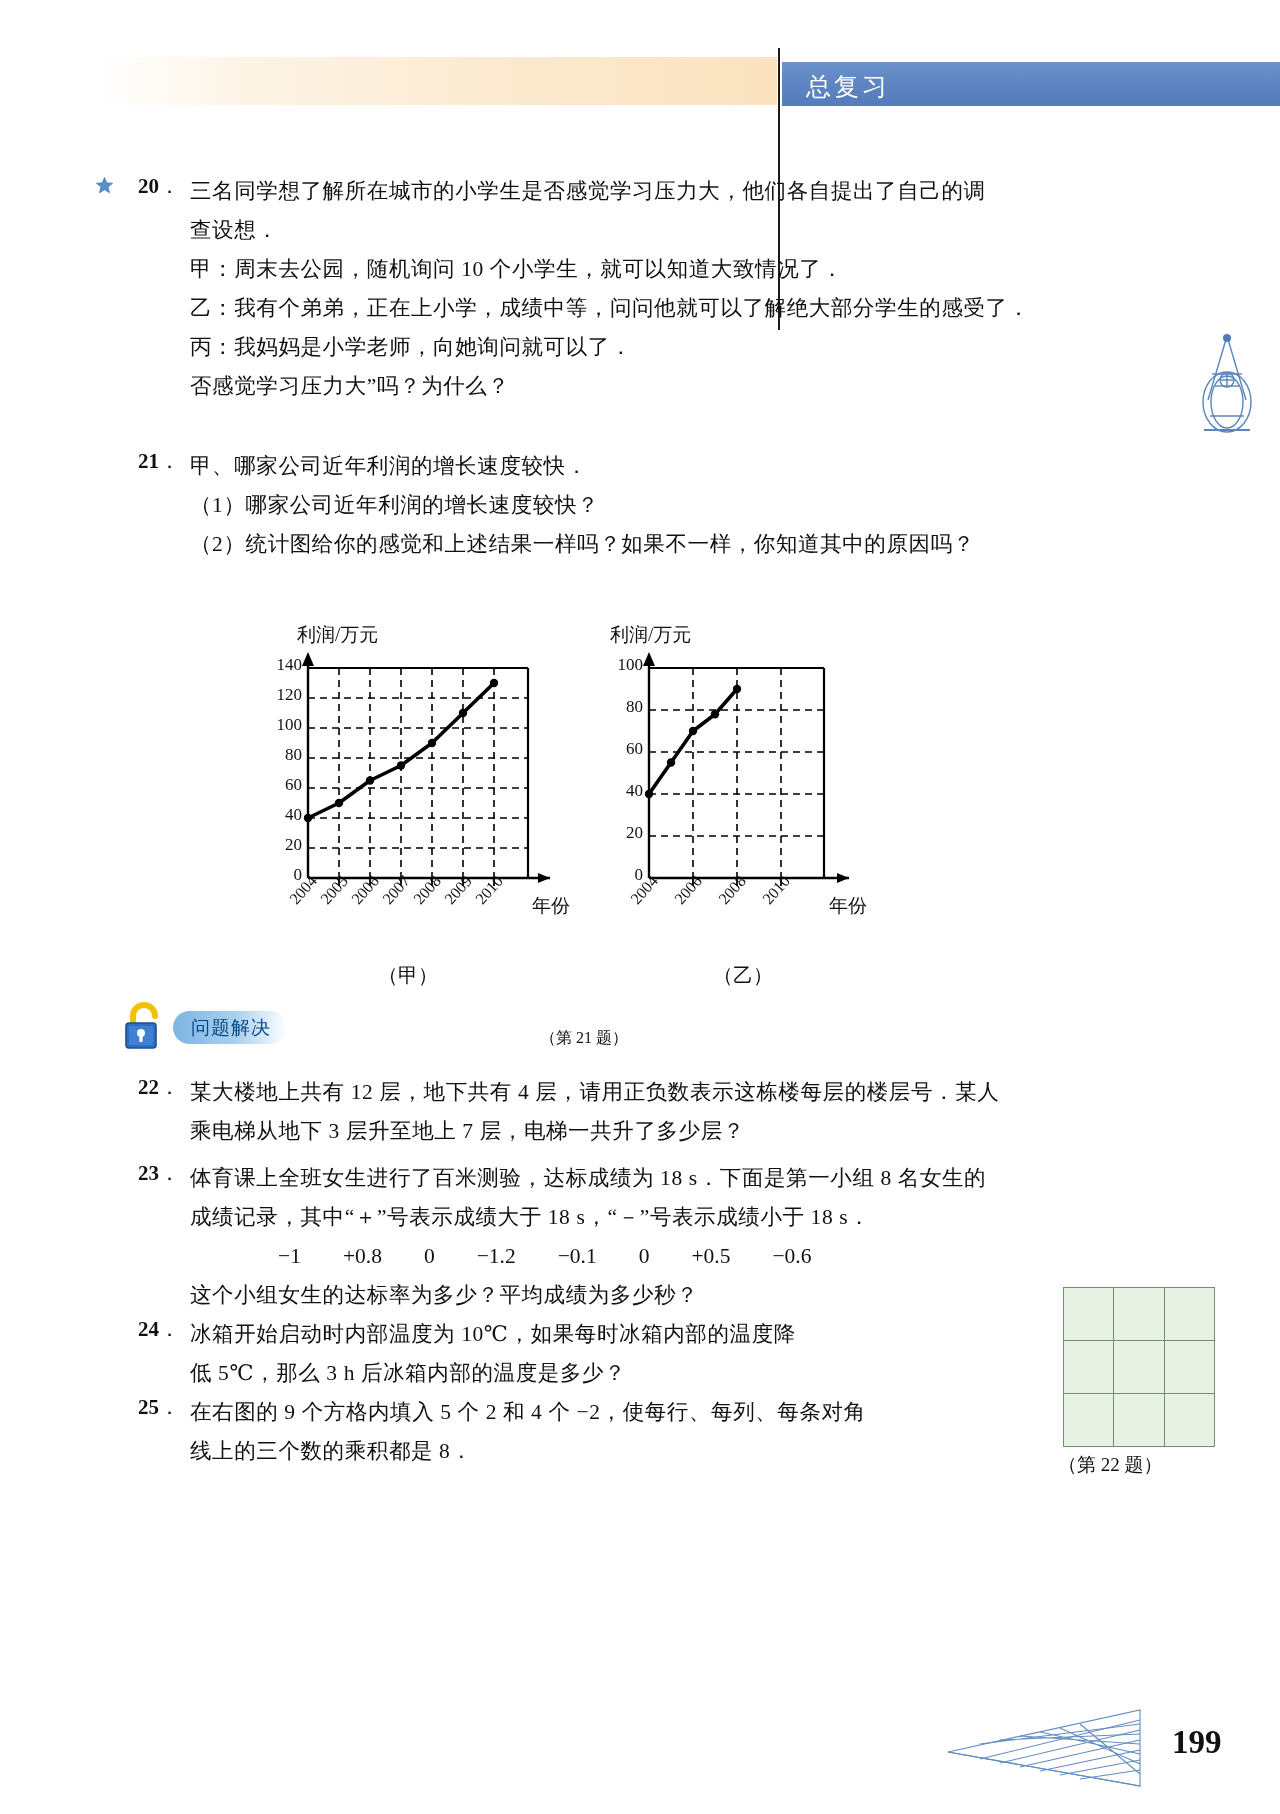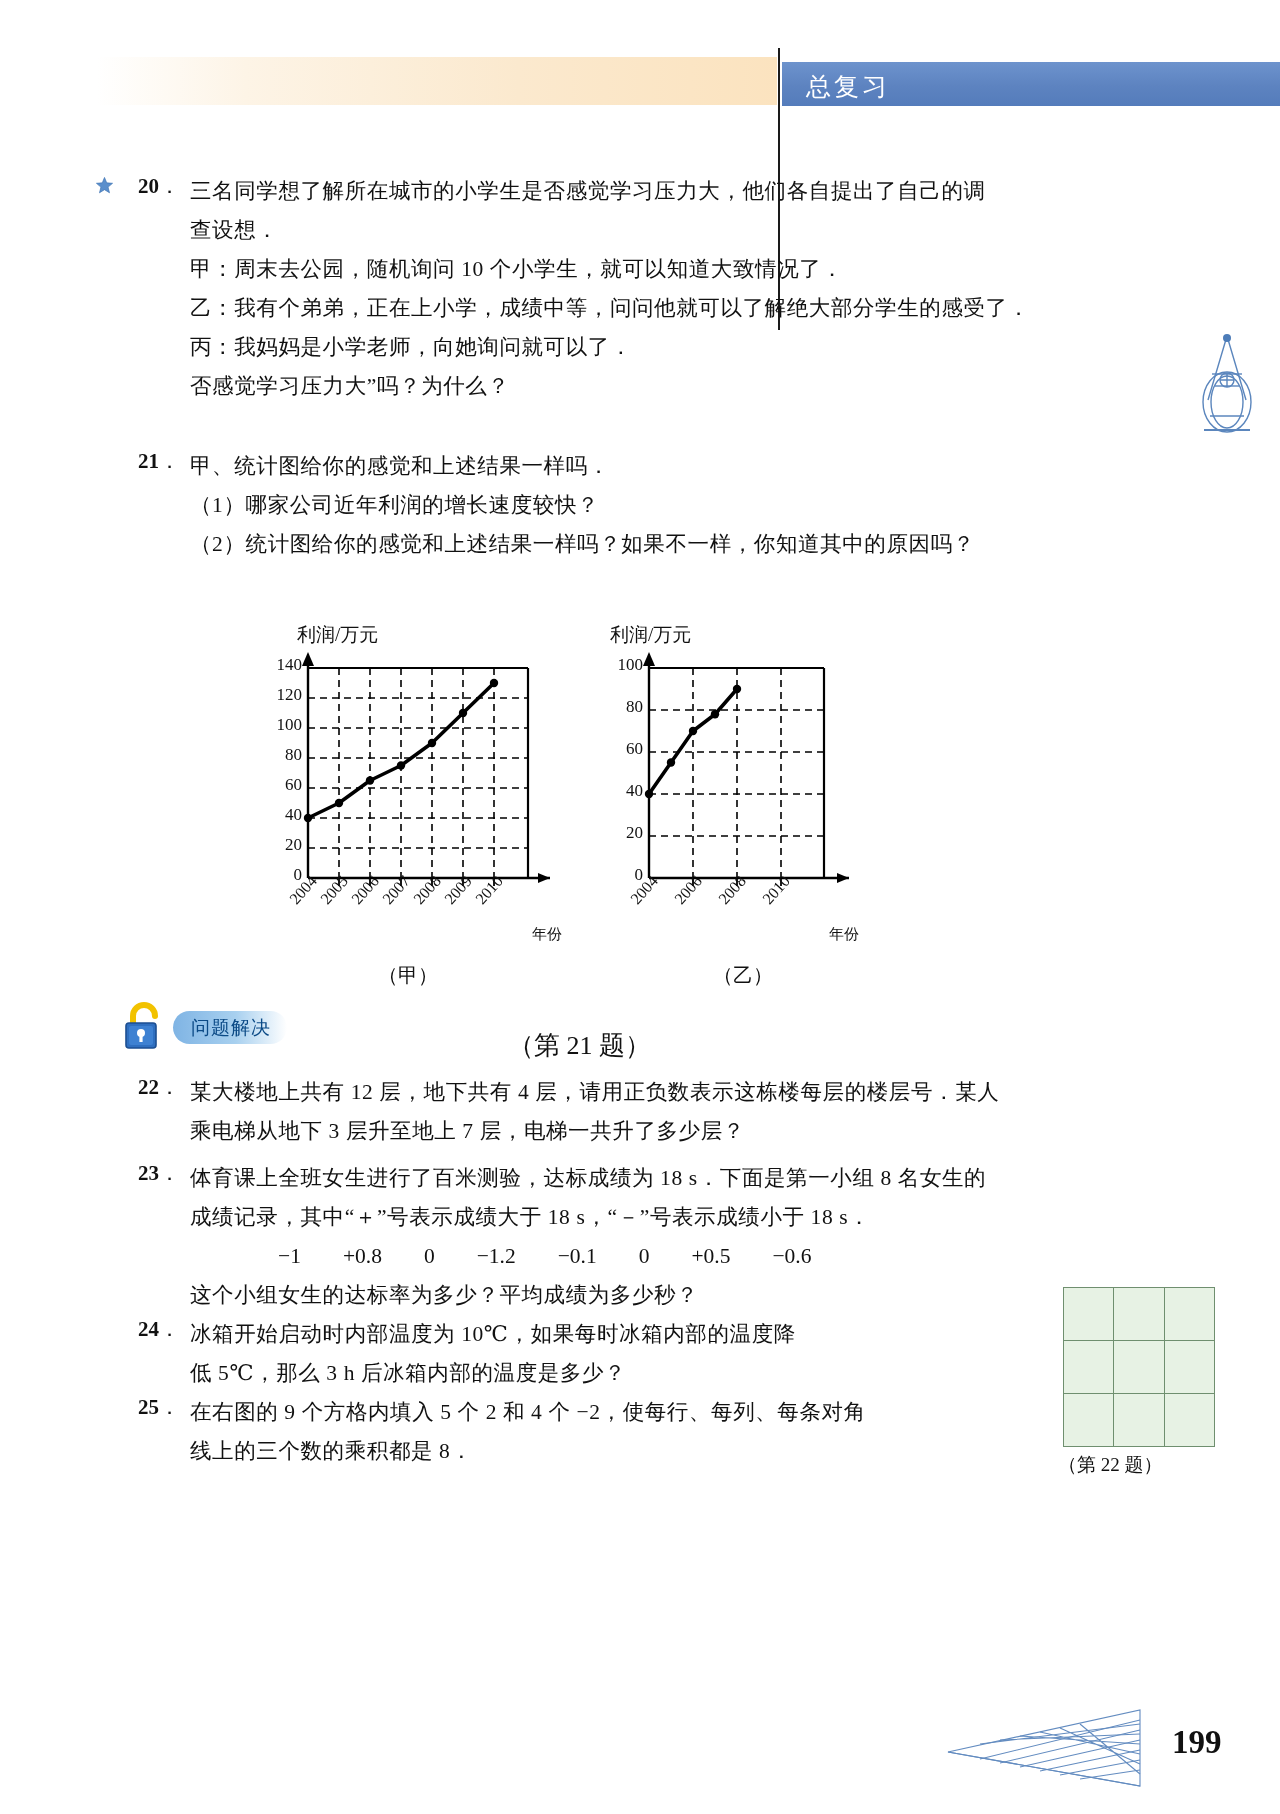--- a/index.html
+++ b/index.html
@@ -53,32 +53,32 @@
   
   #charts{position:relative;height:400px;margin-top:22px;}
   .chartwrap{position:absolute;}
   .axis-title{
     position:absolute;font-size:19px;white-space:nowrap;
   }
   .cap{
     position:absolute;font-size:20px;white-space:nowrap;
   }
   .fig-cap{
-    position:absolute;font-size:26px;white-space:nowrap;
+    position:absolute;font-size:16px;white-space:nowrap;margin-left:32px;
   }
   .xtick{
     position:absolute;font-size:16px;
     transform:rotate(-48deg);transform-origin:left top;
     font-family:"Liberation Serif","DejaVu Serif",serif;
   }
   .ytick{
     position:absolute;font-size:17px;text-align:right;
     font-family:"Liberation Serif","DejaVu Serif",serif;
   }
-  .xaxname{position:absolute;font-size:15px;white-space:nowrap;margin-top:32px;}
+  .xaxname{position:absolute;font-size:19px;white-space:nowrap;}
   
   #solve{position:absolute;left:118px;top:1000px;width:420px;height:56px;}
   .solve-pill{
     position:absolute;left:55px;top:11px;height:33px;padding:0 16px 0 18px;
     border-radius:17px;
     background:linear-gradient(90deg,#7fb4e4 0%,#a8d0ef 55%,#ffffff 100%);
     font-family:"Liberation Sans","DejaVu Sans",sans-serif;
     font-size:19px;color:#0b4a86;line-height:33px;letter-spacing:1px;
   }
   
@@ -140,21 +140,21 @@
       <div class="line">丙：我妈妈是小学老师，向她询问就可以了．</div>
       <div class="line">否感觉学习压力大”吗？为什么？</div>
     </div>
   </div>
 
   <div class="qrow" style="position:absolute;left:118px;top:297px;width:960px;">
     <div class="qnum">
       <span>21</span><span class="dot">．</span>
     </div>
     <div class="qbody">
-      <div class="line">甲、统计图给你的感觉和上述结果一样吗．</div>
+      <div class="line">甲、哪家公司近年利润的增长速度较快．</div>
       <div class="line">（1）哪家公司近年利润的增长速度较快？</div>
       <div class="line">（2）统计图给你的感觉和上述结果一样吗？如果不一样，你知道其中的原因吗？</div>
     </div>
   </div>
 
   <div id="charts" style="position:absolute;left:0;top:450px;width:1280px;">
 
     <div class="chartwrap" style="left:250px;top:0;width:330px;height:380px;">
       <div class="axis-title" style="left:47px;top:0px;">利润/万元</div>
       <svg width="330" height="340" viewBox="0 0 330 340" style="position:absolute;left:0;top:28px;">

